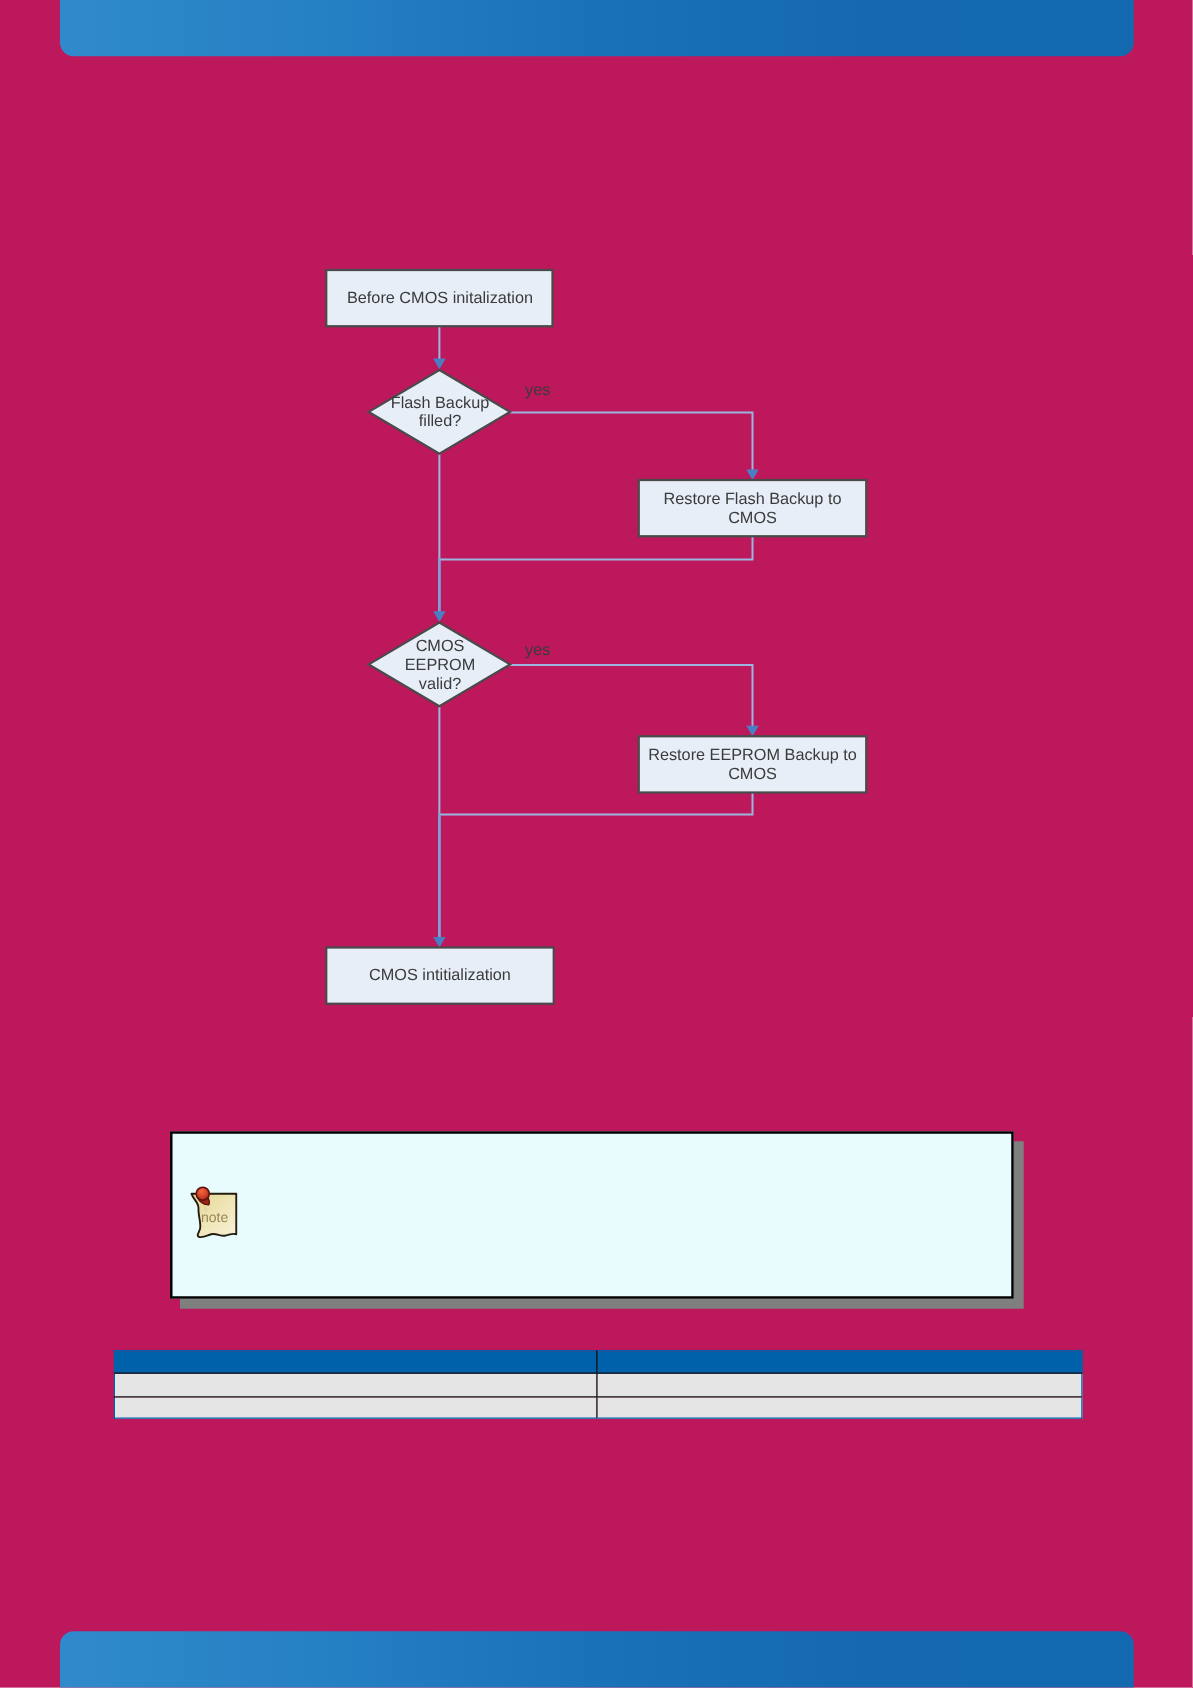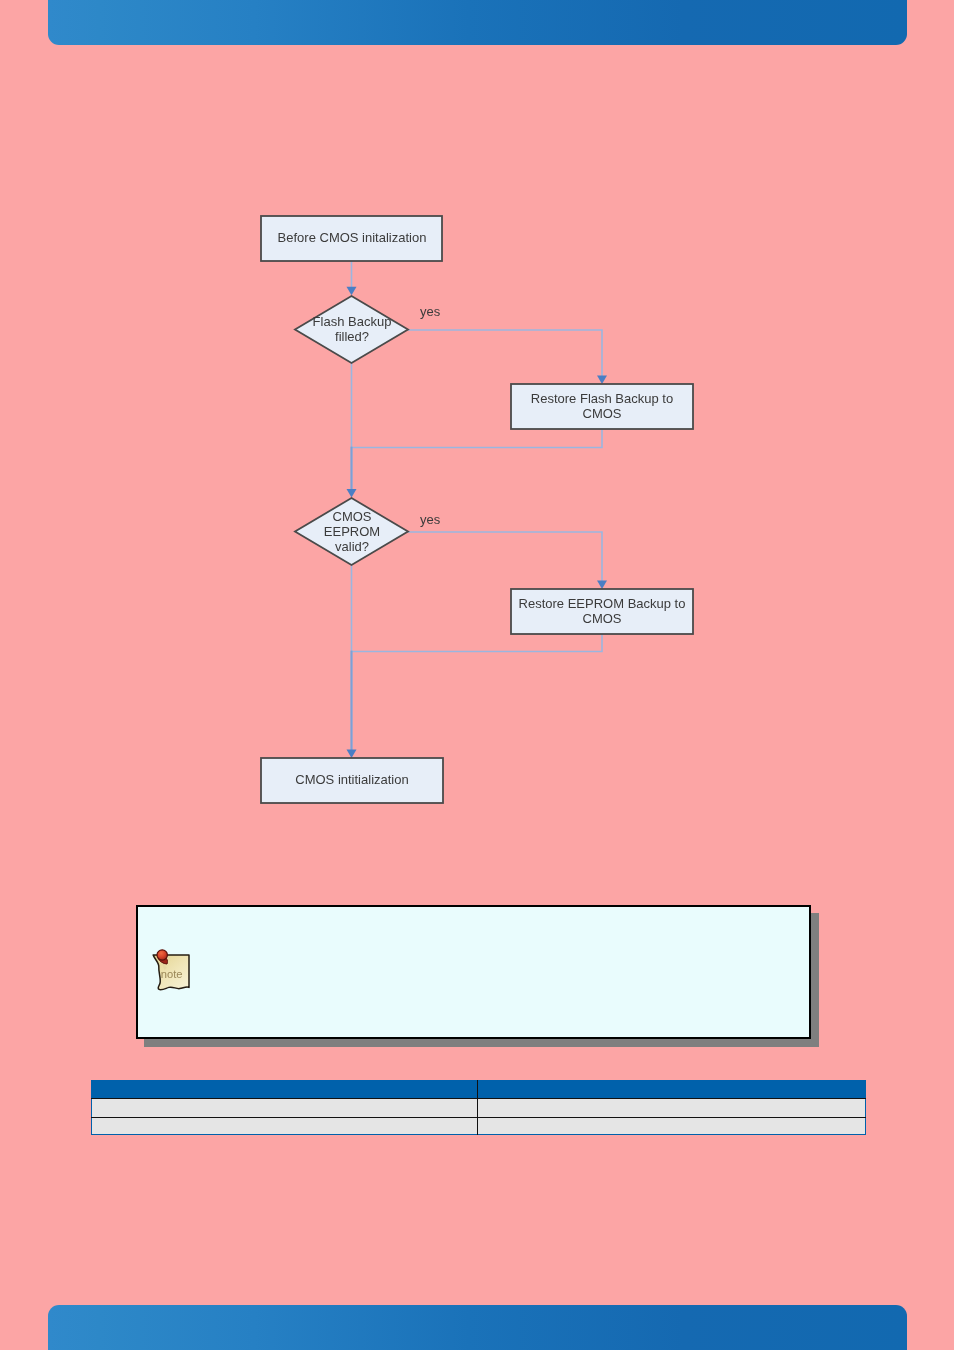--- a/index.html
+++ b/index.html
@@ -1,18 +1,18 @@
 <!DOCTYPE html>
 <html><head>
 <meta charset="utf-8">
 <title>CMOS initialization flow</title>
 <style>
   html,body{margin:0;padding:0;}
   body{width:954px;height:1350px;background:#ffffff;font-family:"Liberation Sans",sans-serif;overflow:hidden;position:relative;}
-  .page{position:absolute;left:0;top:0;width:954px;height:1350px;background:#fca5a5;}
+  .page{position:absolute;left:0;top:0;width:954px;height:1350px;background:#be185d;}
 
   .hdr-bar{position:absolute;left:48px;top:-14px;width:859px;height:59px;border-radius:11px;
     background:linear-gradient(90deg,#3089cb 0%,#2d88c8 6%,#2680c4 24%,#1a72b9 49%,#1569b1 74%,#1269b0 100%);}
   .ftr-bar{position:absolute;left:48px;top:1305px;width:859px;height:58px;border-radius:11px;
     background:linear-gradient(90deg,#3089cb 0%,#2d88c8 6%,#2680c4 24%,#1a72b9 49%,#1569b1 74%,#1269b0 100%);}
 
   svg.flow{position:absolute;left:0;top:0;width:954px;height:1350px;}
   .nodefill{fill:#e7eef8;stroke:#4a4a4a;stroke-width:1.8;}
   .nodetext{font-family:"Liberation Sans",sans-serif;font-size:13px;fill:#3b3b3b;text-anchor:middle;}
   .edgelabel{font-family:"Liberation Sans",sans-serif;font-size:13px;fill:#3b3b3b;}

